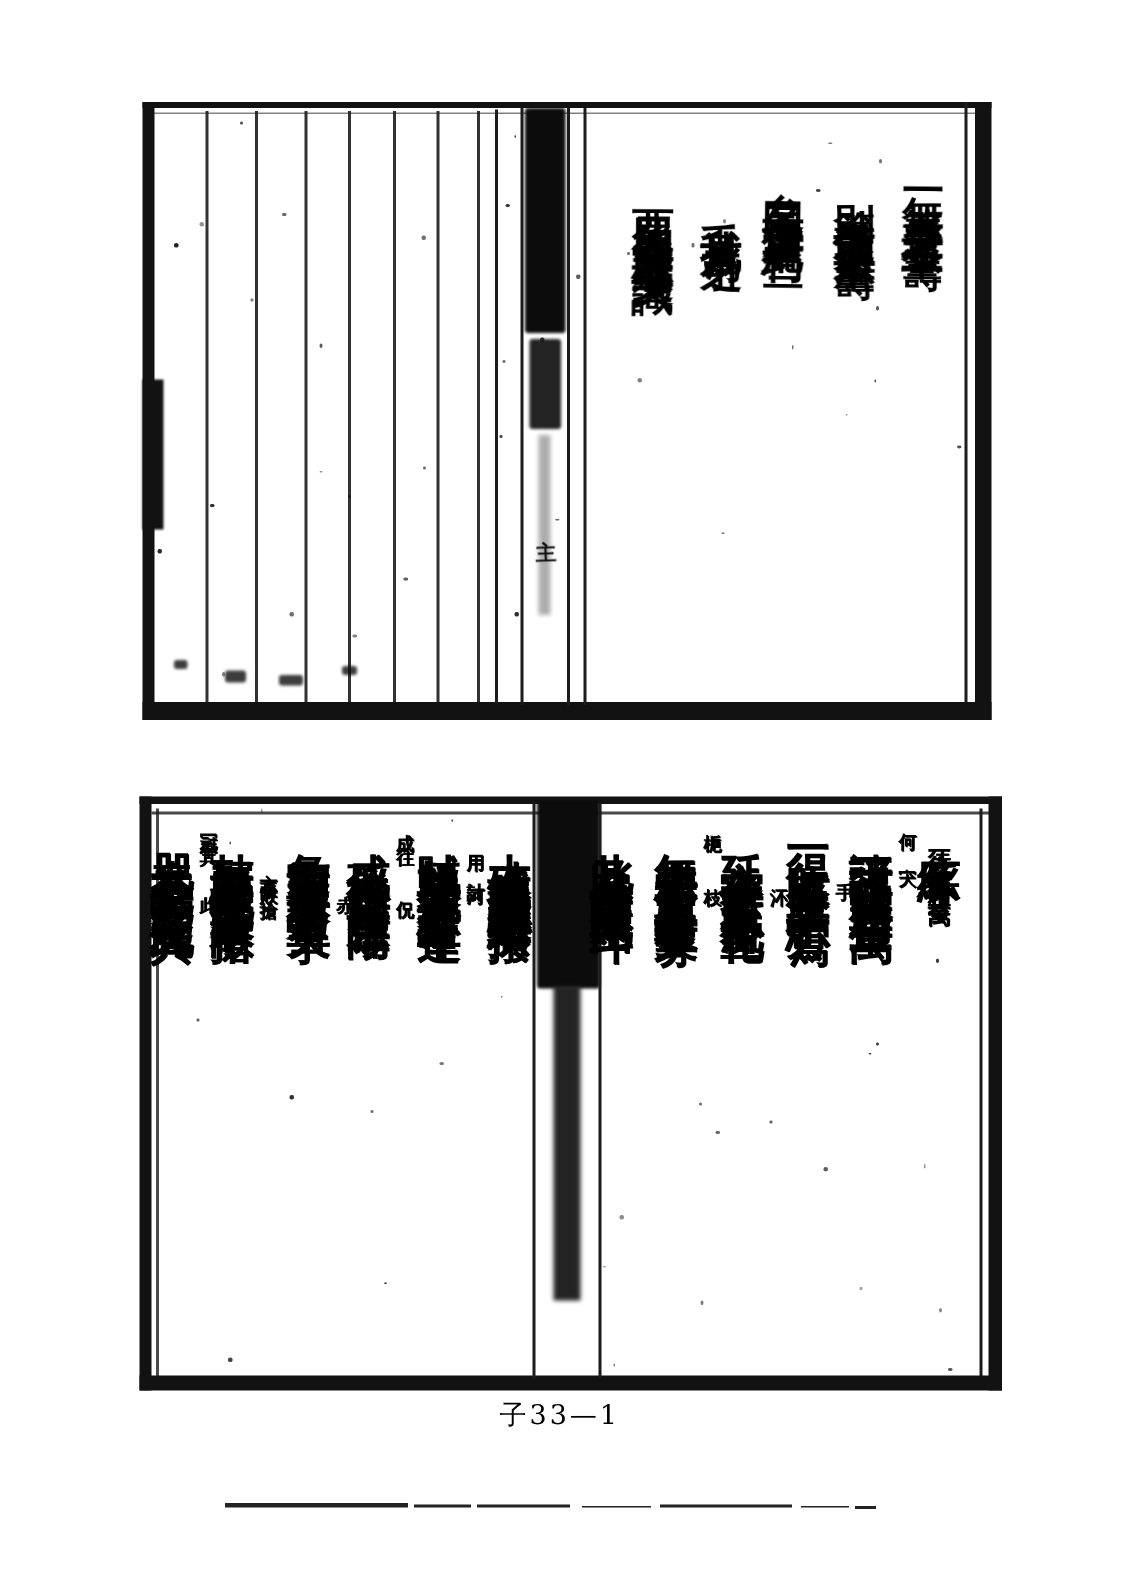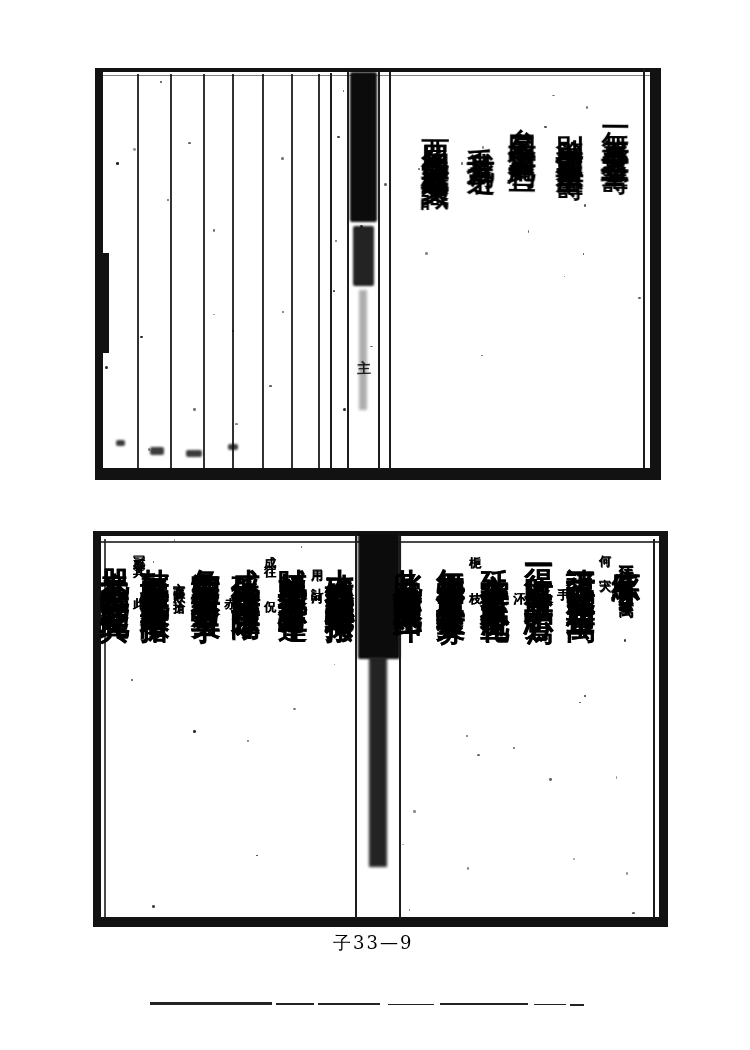--- a/index.html
+++ b/index.html
@@ -94,21 +94,21 @@
   <div class="abs" id="print-left-page" style="left:0;top:0;width:575px;height:396px;">
       <div class="vcol print" style="left: 227px; top: 14px;"><span class="ch">大</span><span class="ch">殊</span><span class="ch">城</span><span class="ch">橐</span><span class="ch">聾</span><span class="ch">緜</span><span class="ch">絲</span><span class="ch">無</span><span class="ch">綸</span><span class="ch">拱</span><span class="ch">撥</span></div>
       <div class="vcol print" style="left: 180px; top: 14px;"><span class="ch">賊</span><span class="ch">奴</span><span class="ch">共</span><span class="ch">用<span class="note">用</span></span><span class="ch">施</span><span class="ch">倉</span><span class="ch">悤</span><span class="ch">計<span class="note">計</span></span><span class="ch">河<span class="note">河</span></span><span class="ch">羊</span><span class="ch">連</span></div>
       <div class="vcol print" style="left: 133px; top: 14px;"><span class="ch">成<span class="note">成</span></span><span class="ch">孫</span><span class="ch">往<span class="note">往</span></span><span class="ch">仝</span><span class="ch">半</span><span class="ch">鶩</span><span class="ch">乎</span><span class="ch">曰</span><span class="ch">泉</span><span class="ch">曄</span><span class="ch">陽<span class="note">㑆</span></span></div>
       <div class="vcol print" style="left: 93px; top: 14px;"><span class="ch">彙</span><span class="ch">朔</span><span class="ch">南</span><span class="ch">寧</span><span class="ch">太</span><span class="ch">諸</span><span class="ch">公</span><span class="ch">乃</span><span class="ch">冒</span><span class="ch">夫<span class="note">赤</span></span><span class="ch">爭</span></div>
       <div class="vcol print" style="left: 42px; top: 14px;"><span class="ch">鼓</span><span class="ch">屬</span><span class="ch">吉</span><span class="ch">民</span><span class="ch">忧</span><span class="ch">抗</span><span class="ch">方<span class="note">方</span></span><span class="ch">張<span class="note">張</span></span><span class="ch">敗<span class="note">敗</span></span><span class="ch">敵</span><span class="ch">搶<span class="note">搶</span></span></div>
       <div class="vcol print" style="left: 2px; top: 14px;"><span class="ch">兕<span class="note">冠</span></span><span class="ch">奉<span class="note">奉</span></span><span class="ch">其<span class="note">其</span></span><span class="ch">七</span><span class="ch">咤</span><span class="ch">愛</span><span class="ch">之</span><span class="ch">朝</span><span class="ch">廷</span><span class="ch">此<span class="note">此</span></span><span class="ch">其</span></div>
     </div>
 </div>
 
-<div class="caption" style="left:333px;top:931px;">子33—9</div>
+<div class="caption" style="left:333px;top:931px;">子33—1</div>
 
 <div class="abs" id="broken-rule" style="left:0;top:0;width:750px;height:1050px;">
     <div class="lineseg" style="left: 150px; top: 1002px; width: 122px; height: 3px;"></div>
     <div class="lineseg" style="left: 276px; top: 1003px; width: 38px; height: 2px;"></div>
     <div class="lineseg" style="left: 318px; top: 1003px; width: 62px; height: 2px;"></div>
     <div class="lineseg" style="left: 388px; top: 1004px; width: 46px; height: 1px;"></div>
     <div class="lineseg" style="left: 440px; top: 1003px; width: 88px; height: 2px;"></div>
     <div class="lineseg" style="left: 534px; top: 1004px; width: 32px; height: 1px;"></div>
     <div class="lineseg" style="left: 570px; top: 1004px; width: 14px; height: 2px;"></div>
   </div>

